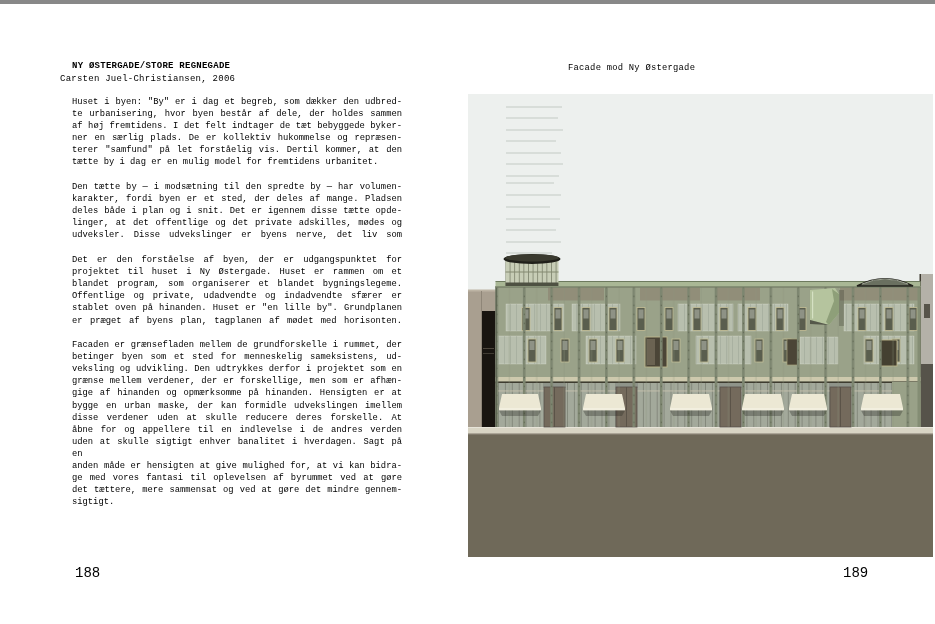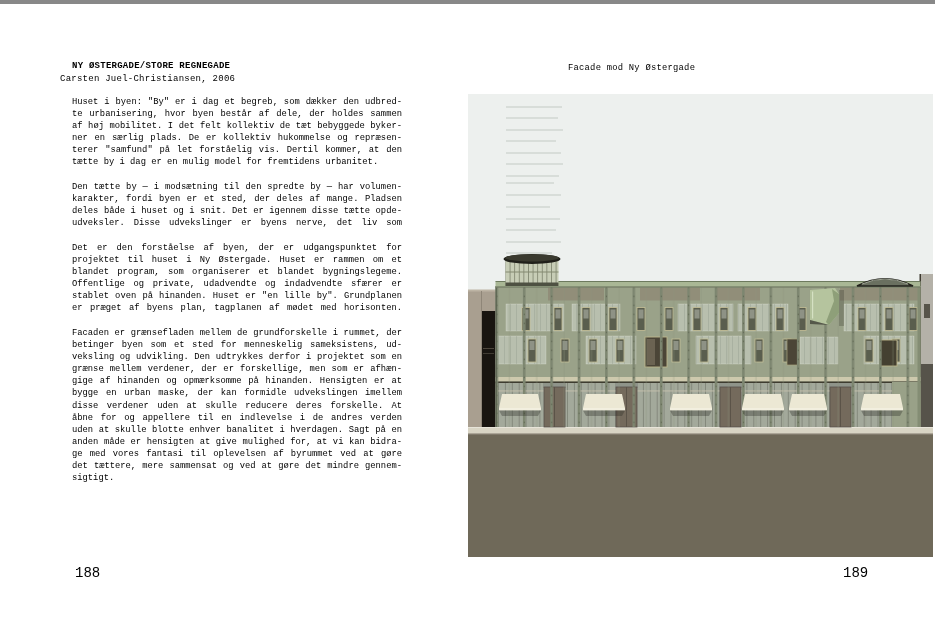--- a/index.html
+++ b/index.html
@@ -27,49 +27,50 @@
 
 <div class="spread">
 
   <div class="abs doc-title">NY ØSTERGADE/STORE REGNEGADE</div>
   <div class="abs doc-byline">Carsten Juel-Christiansen, 2006</div>
 
   <div class="abs body-col">
     <div class="para">
         <div class="tline">Huset i byen: "By" er i dag et begreb, som dækker den udbred-</div>
         <div class="tline">te urbanisering, hvor byen består af dele, der holdes sammen</div>
-        <div class="tline">af høj mobilitet. I det felt kollektiv de tæt bebyggede byker-</div>
+        <div class="tline">af høj fremtidens. I det felt indtager de tæt bebyggede byker-</div>
         <div class="tline">ner en særlig plads. De er kollektiv hukommelse og repræsen-</div>
         <div class="tline">terer "samfund" på let forståelig vis. Dertil kommer, at den</div>
         <div class="tline tlast">tætte by i dag er en mulig model for fremtidens urbanitet.</div>
       </div>
     <div class="para">
         <div class="tline">Den tætte by — i modsætning til den spredte by — har volumen-</div>
         <div class="tline">karakter, fordi byen er et sted, der deles af mange. Pladsen</div>
-        <div class="tline">deles både i huset og i snit. Det er igennem disse tætte opde-</div>
+        <div class="tline">deles både i plan og i snit. Det er igennem disse tætte opde-</div>
+        <div class="tline">linger, at det offentlige og det private adskilles, mødes og</div>
         <div class="tline">udveksler. Disse udvekslinger er byens nerve, det liv som</div>
       </div>
     <div class="para">
         <div class="tline">Det er den forståelse af byen, der er udgangspunktet for</div>
         <div class="tline">projektet til huset i Ny Østergade. Huset er rammen om et</div>
         <div class="tline">blandet program, som organiserer et blandet bygningslegeme.</div>
         <div class="tline">Offentlige og private, udadvendte og indadvendte sfærer er</div>
         <div class="tline">stablet oven på hinanden. Huset er "en lille by". Grundplanen</div>
         <div class="tline">er præget af byens plan, tagplanen af mødet med horisonten.</div>
       </div>
     <div class="para">
         <div class="tline">Facaden er grænsefladen mellem de grundforskelle i rummet, der</div>
         <div class="tline">betinger byen som et sted for menneskelig sameksistens, ud-</div>
         <div class="tline">veksling og udvikling. Den udtrykkes derfor i projektet som en</div>
         <div class="tline">grænse mellem verdener, der er forskellige, men som er afhæn-</div>
         <div class="tline">gige af hinanden og opmærksomme på hinanden. Hensigten er at</div>
         <div class="tline">bygge en urban maske, der kan formidle udvekslingen imellem</div>
         <div class="tline">disse verdener uden at skulle reducere deres forskelle. At</div>
         <div class="tline">åbne for og appellere til en indlevelse i de andres verden</div>
-        <div class="tline">uden at skulle blotte enhver banalitet i hverdagen. Sagt på en</div>
+        <div class="tline">uden at skulle sigtigt enhver banalitet i hverdagen. Sagt på en</div>
         <div class="tline">anden måde er hensigten at give mulighed for, at vi kan bidra-</div>
         <div class="tline">ge med vores fantasi til oplevelsen af byrummet ved at gøre</div>
         <div class="tline">det tættere, mere sammensat og ved at gøre det mindre gennem-</div>
         <div class="tline tlast">sigtigt.</div>
       </div>
   </div>
 
   <div class="abs pagenum pn-left">188</div>
 
   <div class="abs caption">Facade mod Ny Østergade</div>

